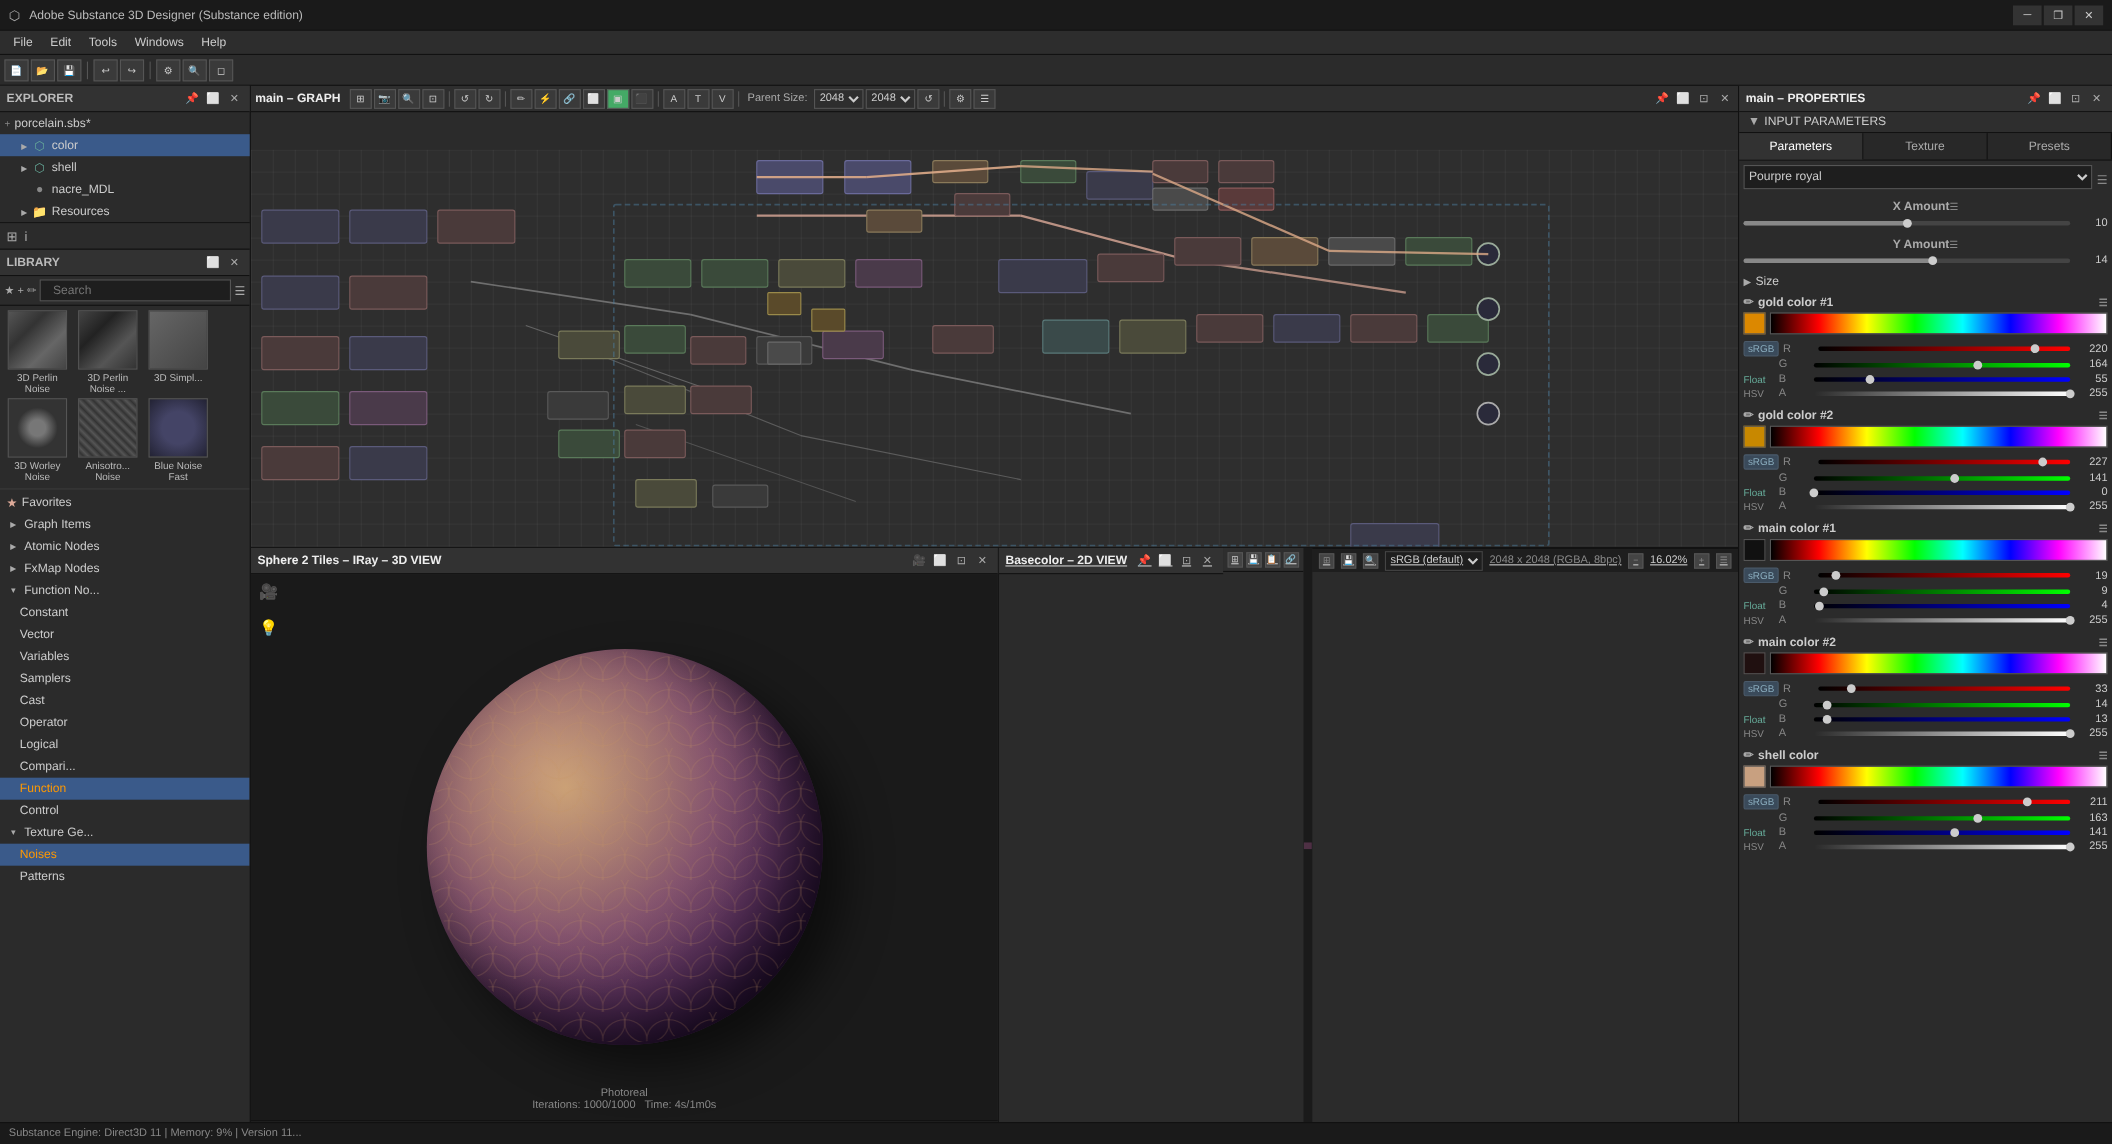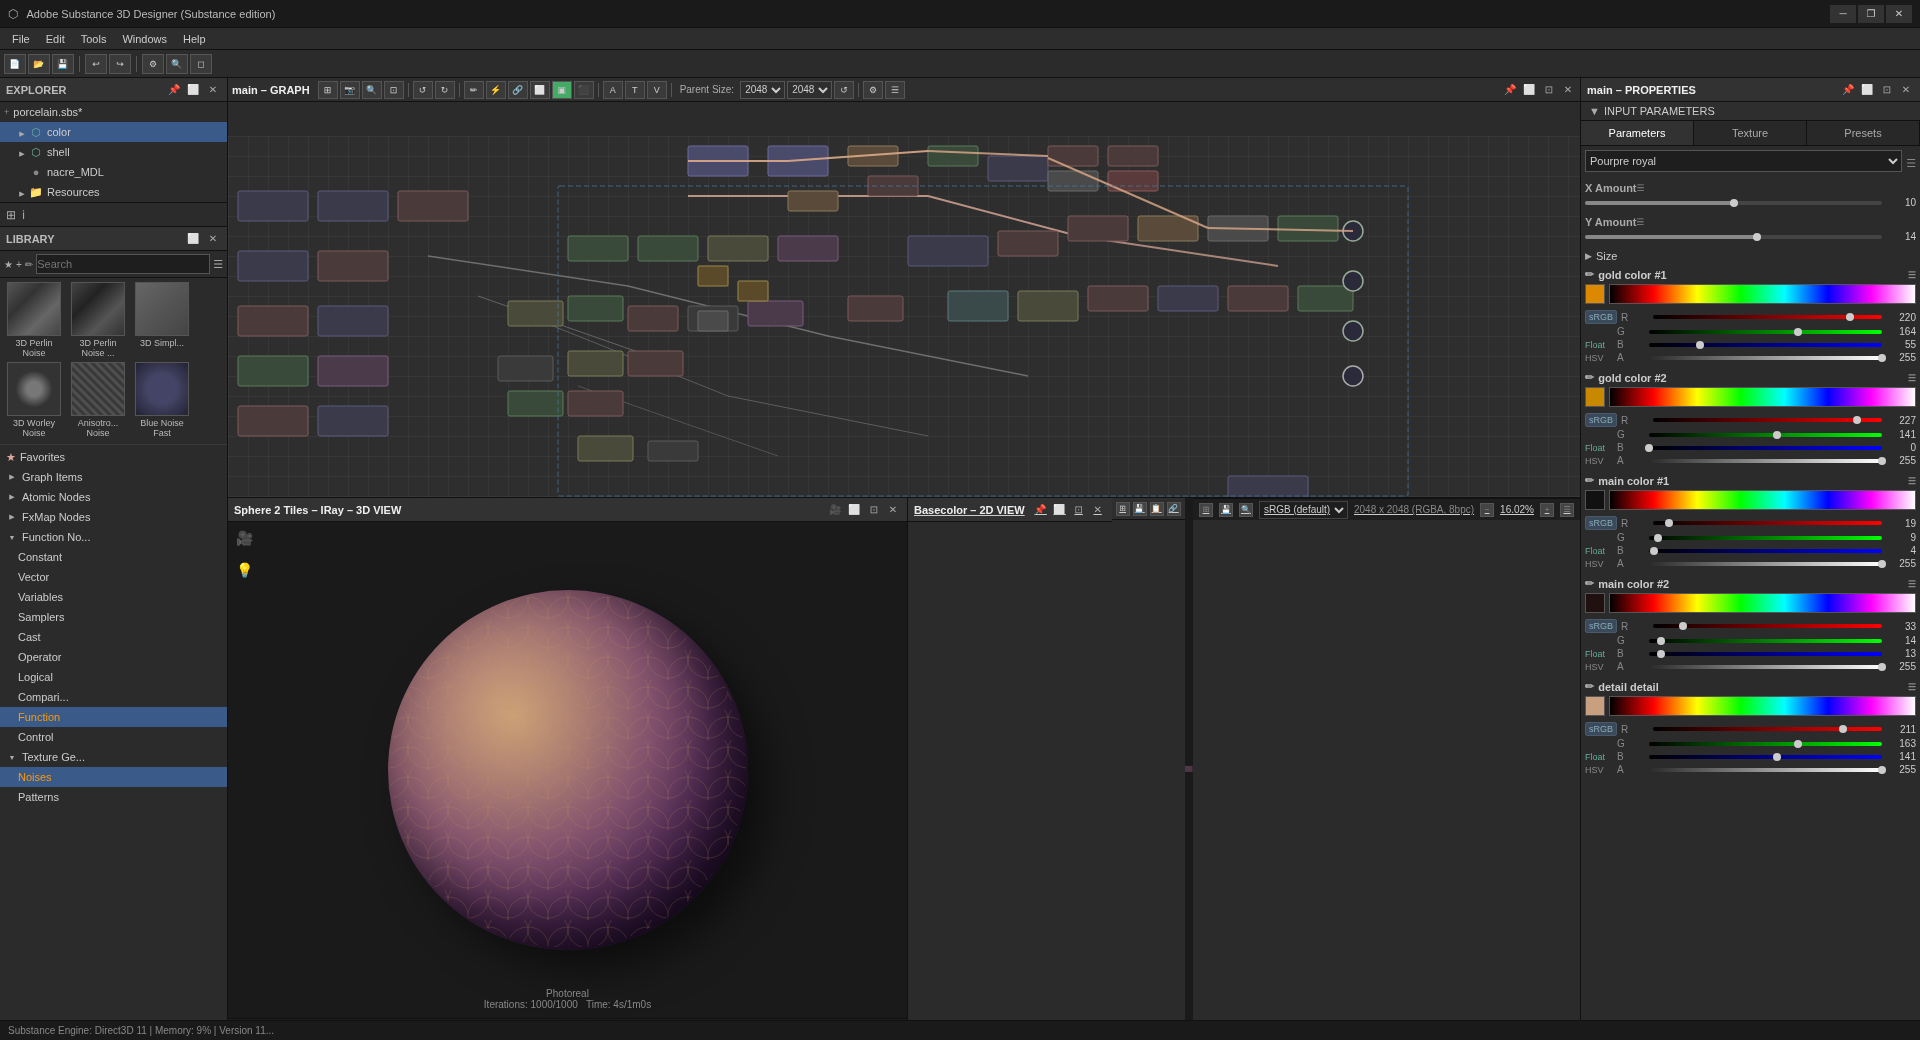--- a/index.html
+++ b/index.html
@@ -35,21 +35,21 @@
 
     .tree-item { display: flex; align-items: center; padding: 2px 4px; cursor: pointer; height: 20px; }
     .tree-item.active { background: #3a5a8a; }
     .tree-arrow { width: 12px; text-align: center; color: #aaa; }
     .tree-icon { width: 16px; height: 16px; margin-right: 3px; display: inline-flex; align-items: center; justify-content: center; }
     .tree-label { color: #ccc; font-size: 11px; }
 
     
     #library { flex: 1; overflow: hidden; display: flex; flex-direction: column; }
     .lib-toolbar { display: flex; align-items: center; padding: 3px 4px; background: #2b2b2b; border-bottom: 1px solid #111; gap: 3px; }
-    .lib-search { flex: 1; height: 20px; background: #1e1e1e; border: 1px solid #555; color: #ccc; padding: 0 0; font-size: 11px; }
+    .lib-search { flex: 1; height: 20px; background: #1e1e1e; border: 1px solid #555; color: #ccc; padding: 0 11px; font-size: 11px; }
     .lib-categories { overflow-y: auto; flex: 1; }
     .lib-cat-item { display: flex; align-items: center; padding: 2px 6px; cursor: pointer; height: 20px; }
     .lib-cat-label { color: #ccc; }
     .lib-cat-label.active { color: #ff9900; }
     .lib-thumbnails { display: flex; flex-wrap: wrap; padding: 4px; gap: 4px; }
     .lib-thumb { width: 60px; display: flex; flex-direction: column; align-items: center; cursor: pointer; }
     .lib-thumb-img { width: 54px; height: 54px; background: #444; border: 1px solid #555; display: flex; align-items: center; justify-content: center; overflow: hidden; }
     .lib-thumb-label { font-size: 9px; color: #bbb; text-align: center; margin-top: 2px; max-width: 58px; word-break: break-word; }
 
     
@@ -75,21 +75,21 @@
 
     
     #right-panel { width: 340px; border-left: 1px solid #111; background: #2b2b2b; display: flex; flex-direction: column; overflow: hidden; }
     .props-header { background: #323232; height: 24px; display: flex; align-items: center; padding: 0 6px; border-bottom: 1px solid #111; }
     .props-tabs { display: flex; background: #282828; border-bottom: 1px solid #111; }
     .props-tab { flex: 1; height: 24px; display: flex; align-items: center; justify-content: center; cursor: pointer; color: #aaa; font-size: 11px; border-right: 1px solid #111; }
     .props-tab.active { background: #323232; color: #fff; }
     .props-content { flex: 1; overflow-y: auto; padding: 4px; }
     .prop-select { width: 100%; height: 22px; background: #1e1e1e; border: 1px solid #555; color: #ccc; font-size: 11px; margin-bottom: 4px; }
     .prop-section { margin-bottom: 8px; }
-    .prop-label { color: #aaa; font-size: 11px; margin-bottom: 3px; display: flex; align-items: center; justify-content: flex-start; }
+    .prop-label { color: #aaa; font-size: 11px; margin-bottom: 3px; display: flex; align-items: center; justify-content: center; }
     .prop-label .prop-name { font-weight: bold; }
     .color-row { display: flex; align-items: center; gap: 4px; margin-bottom: 6px; }
     .color-swatch { width: 20px; height: 20px; border: 1px solid #555; cursor: pointer; flex-shrink: 0; }
     .color-gradient { flex: 1; height: 20px; background: linear-gradient(to right, #000, #ff0000, #ffff00, #00ff00, #00ffff, #0000ff, #ff00ff, #fff); border: 1px solid #555; }
     .slider-row { display: flex; align-items: center; gap: 4px; margin-bottom: 2px; }
     .slider-label { width: 28px; color: #888; font-size: 10px; flex-shrink: 0; }
     .slider-track { flex: 1; height: 4px; background: #444; border-radius: 2px; position: relative; cursor: pointer; }
     .slider-fill { height: 100%; background: #888; border-radius: 2px; }
     .slider-thumb { width: 8px; height: 8px; background: #ccc; border-radius: 50%; position: absolute; top: -2px; transform: translateX(-50%); cursor: grab; }
     .slider-value { width: 30px; text-align: right; color: #ccc; font-size: 10px; }
@@ -810,21 +810,21 @@
           <div class="slider-track" style="background: linear-gradient(to right, transparent, #fff);">
             <div class="slider-thumb" style="left:100%;"></div>
           </div>
           <span class="slider-value">255</span>
         </div>
       </div>
 
       <div class="prop-section">
         <div class="color-section-header">
           <span class="pencil-icon">✏</span>
-          <span>detail detail</span>
+          <span>shell color</span>
           <span class="prop-options" style="margin-left:auto;">☰</span>
         </div>
         <div class="color-row">
           <div class="color-swatch" style="background:#c8a080;"></div>
           <div class="color-gradient"></div>
         </div>
         <div class="slider-row">
           <span class="srgb-badge">sRGB</span>
           <span class="slider-label">R</span>
           <div class="slider-track" style="background: linear-gradient(to right, #000, #f00);">

